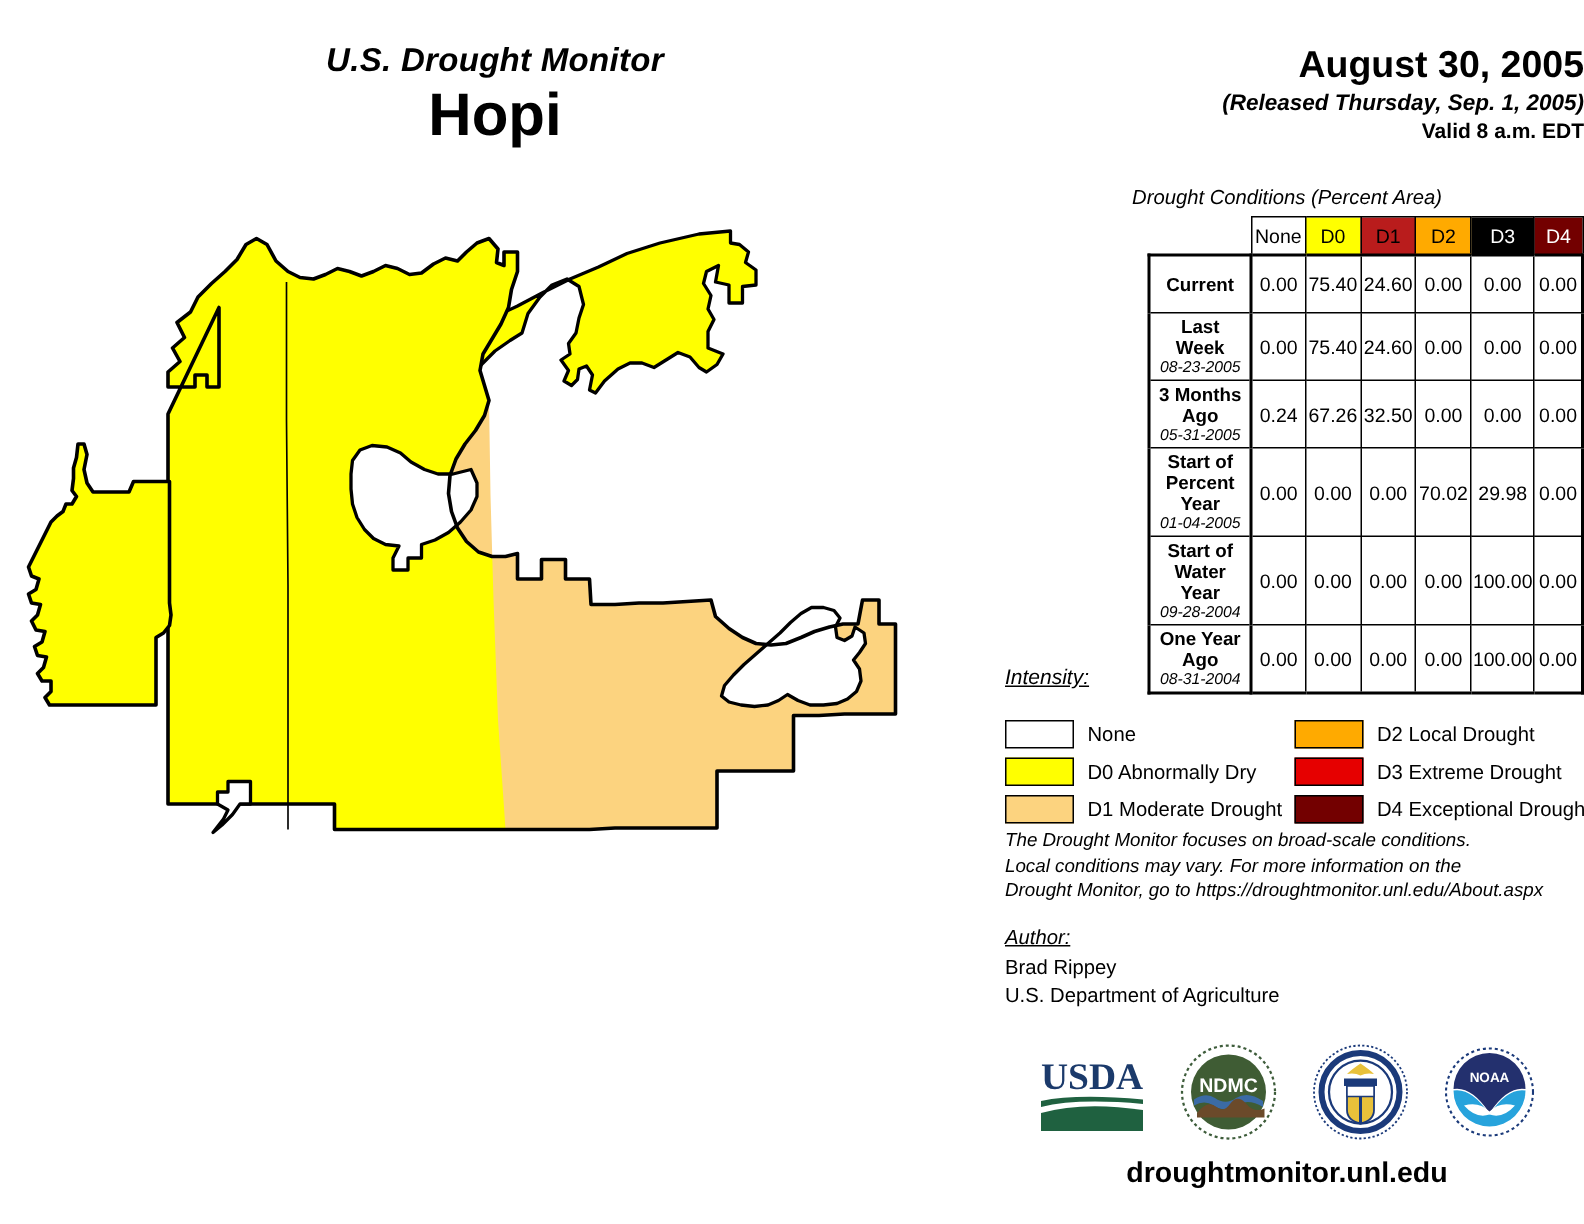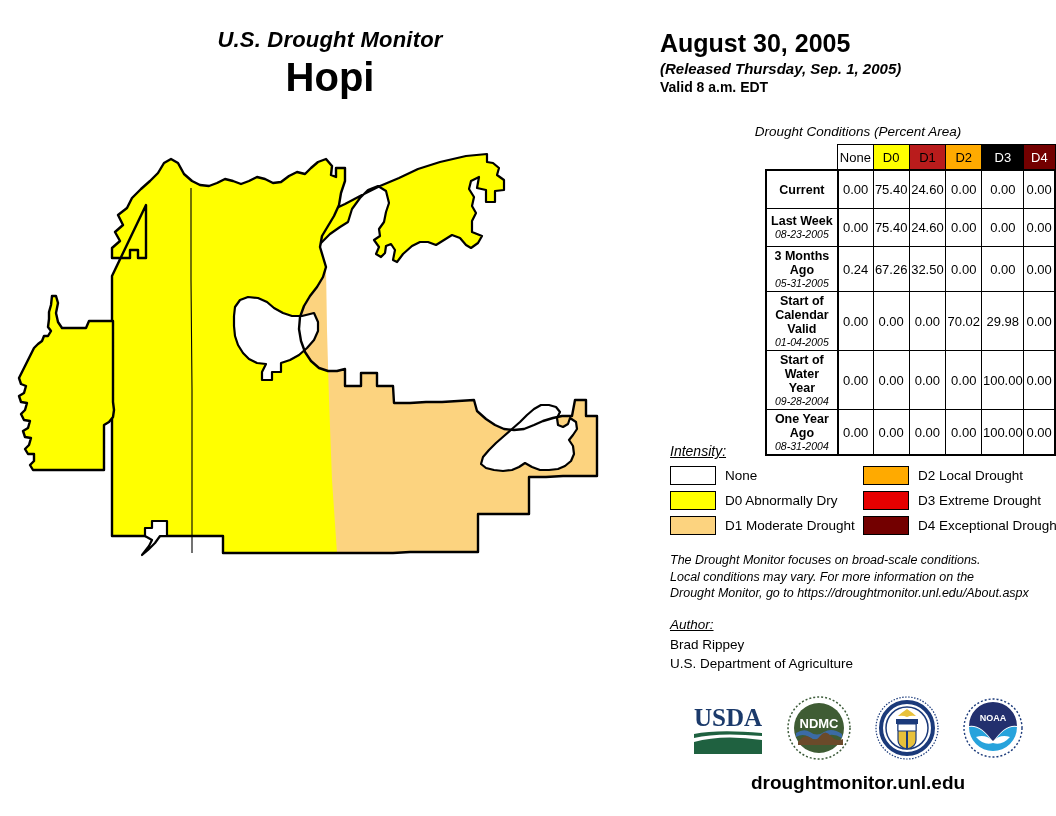--- a/index.html
+++ b/index.html
@@ -50,21 +50,21 @@
   
   #info-panel {
     position: absolute;
     left: 660px; top: 0;
     width: 396px; height: 816px;
   }
   #date-block {
     position: absolute;
     left: 0; top: 30px;
     width: 396px;
-    text-align: left;
+    text-align: right;
   }
   #issue-date {
     font-size: 25px;
     font-weight: bold;
     line-height: 1.1;
   }
   #release-date {
     font-size: 15px;
     font-weight: bold;
     font-style: italic;
@@ -142,21 +142,21 @@
   
   #intensity-block {
     position: absolute;
     left: 10px; top: 443px;
     width: 386px;
   }
   #intensity-heading {
     font-size: 14px;
     font-style: italic;
     text-decoration: underline;
-    margin-bottom: 4px;
+    margin-bottom: 18px;
   }
   .legend-cols {
     display: flex;
     gap: 10px;
   }
   .legend-col { width: 183px; }
   .legend-row {
     display: flex;
     align-items: center;
     height: 25px;
@@ -504,21 +504,21 @@
           <td class="val">0.24</td>
           <td class="val">67.26</td>
           <td class="val">32.50</td>
           <td class="val">0.00</td>
           <td class="val">0.00</td>
           <td class="val">0.00</td>
         </tr>
         <tr>
           <td class="rowhead">
             <span class="rh-label">Start of</span>
-            <span class="rh-label">Calendar Valid</span>
+            <span class="rh-label">Percent Year</span>
             <span class="rh-date">01-04-2005</span>
           </td>
           <td class="val">0.00</td>
           <td class="val">0.00</td>
           <td class="val">0.00</td>
           <td class="val">70.02</td>
           <td class="val">29.98</td>
           <td class="val">0.00</td>
         </tr>
         <tr>

